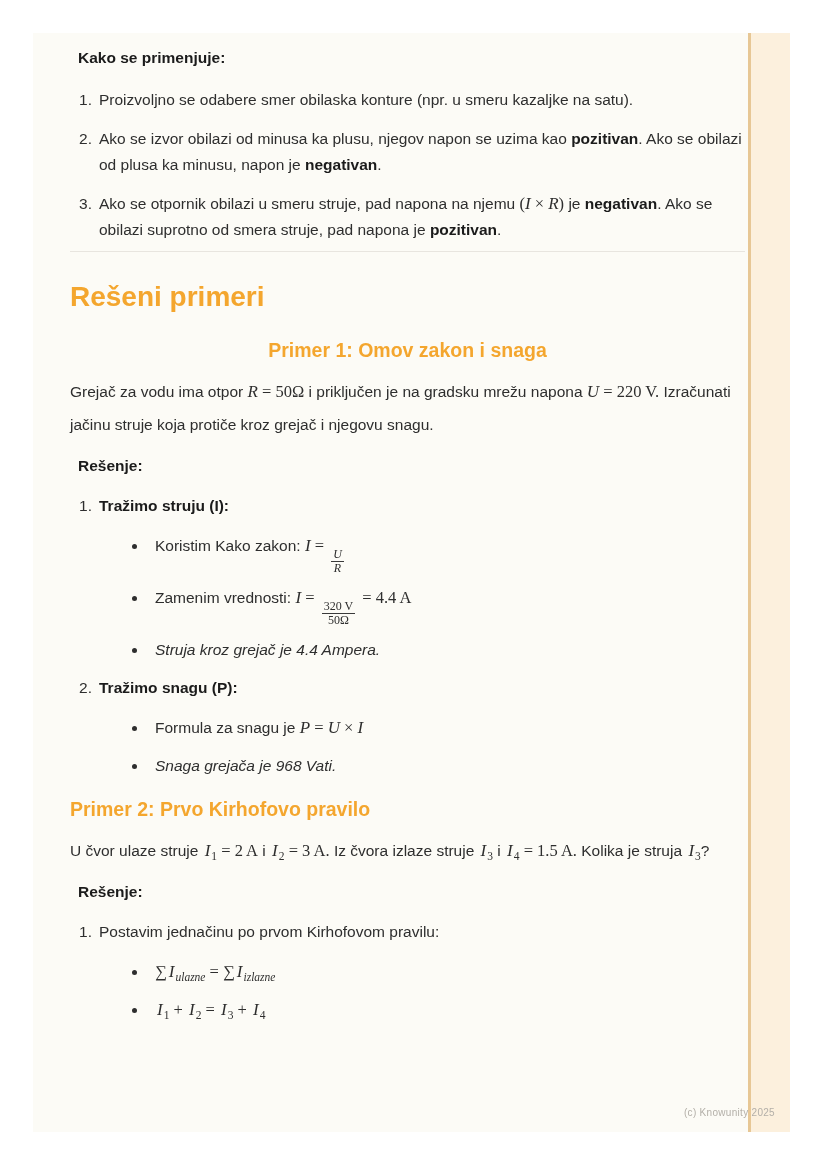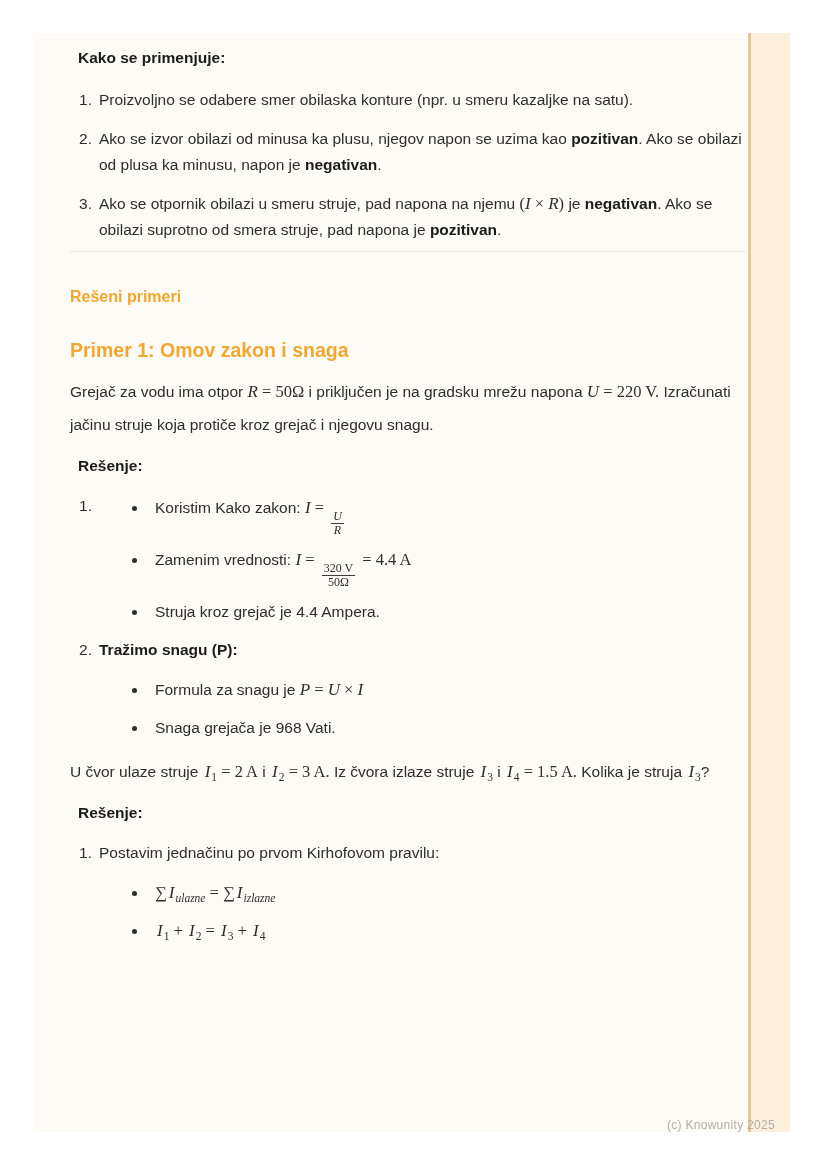--- a/index.html
+++ b/index.html
@@ -26,54 +26,54 @@
   .content{
     position:relative;
     padding:12px 45px 0 37px;
     font-size:15.5px;
     line-height:26px;
   }
   .content > :first-child{margin-top:0;}
   p{margin:0;}
   .lead-bold{margin:12px 8px 0;}
   .run-b{font-weight:700;color:#1b1b1b;}
-  .run-i{}
+  .run-i{font-style:italic;}
   .run-m{font-family:"Liberation Serif","DejaVu Serif",serif;font-style:italic;font-size:17px;}
   .run-mr{font-family:"Liberation Serif","DejaVu Serif",serif;font-size:16.5px;}
   .num-list{list-style:none;margin:16px 0 0;padding:0;}
   .num-list > li{position:relative;padding-left:29px;margin-bottom:13px;}
   .num-list > li:last-child{margin-bottom:0;}
   .num-list .num{position:absolute;left:0;top:0;width:22px;text-align:right;}
   .steps{margin-top:14px;}
   .steps > li{margin-bottom:10px;}
   .bullet-list{list-style:none;margin:12px 0 0 30px;padding:0;}
   .bullet-list > li{position:relative;padding-left:26px;line-height:30px;margin-bottom:8px;}
   .bullet-list > li:last-child{margin-bottom:0;}
   .dot{position:absolute;left:3px;top:13px;width:5px;height:5px;border-radius:50%;background:#2e2e2e;}
   .divider{border:0;border-top:1px solid #e8e5df;margin:8px 0 0;}
-  .h2{font-size:16px;line-height:30px;font-weight:700;color:#f4a62e;margin:30px 0 0;}
+  .h2{font-size:28px;line-height:30px;font-weight:700;color:#f4a62e;margin:30px 0 0;}
   .h3{font-size:19.5px;line-height:25px;font-weight:700;color:#f4a62e;margin:16px 0 0;}
-  .h2 + .h3{margin-top:26px;}
+  .h2 + .h3{margin-top:26px;text-align:center;}
   .math-para{margin:12px 0 0;line-height:33px;}
   .frac{
     display:inline-flex;flex-direction:column;align-items:center;
     vertical-align:-7px;
     font-family:"Liberation Serif","DejaVu Serif",serif;
     font-size:12px;line-height:13px;margin:0 3px;
   }
   .frac .fnum{padding:0 2px;border-bottom:1px solid #3a3a3a;}
   .frac .fden{padding:0 2px;}
   .frac.it{font-style:italic;}
   .msub{font-family:"Liberation Serif","DejaVu Serif",serif;margin-left:2px;}
   .msub .mvar{font-style:italic;font-size:17px;}
   .msub sub{font-size:11.5px;line-height:0;margin-left:1px;}
   .msub sub.it{font-style:italic;font-family:Liberation Serif, serif;}
   .watermark{
-    position:absolute;right:15px;bottom:2px;
-    font-size:12px;line-height:10px;
+    position:absolute;right:15px;bottom:14px;
+    font-size:10px;line-height:10px;
     color:#b3afa8;letter-spacing:0.3px;
     z-index:3;
   }
 </style>
 </head>
 <body>
 
 <div class="card">
   <div class="strip"></div>
 
@@ -100,20 +100,21 @@
 
     <h2 class="h2">Rešeni primeri</h2>
 
     <h3 class="h3">Primer 1: Omov zakon i snaga</h3>
     <p class="para math-para"><span class="run-t">Grejač za vodu ima otpor </span><span class="run-m">R</span><span class="run-mr"> = 50Ω</span><span class="run-t"> i priključen je na gradsku mrežu napona </span><span class="run-m">U</span><span class="run-mr"> = 220 V.</span><span class="run-t"> Izračunati jačinu struje koja protiče kroz grejač i njegovu snagu.</span></p>
     <p class="lead-bold"><span class="run-b">Rešenje:</span></p>
 
     <ol class="num-list steps">
       <li>
         <span class="num">1.</span>
+        <div class="li-body"><span class="run-b">Tražimo struju (I):</span></div>
         <ul class="bullet-list">
           <li>
               <span class="dot"></span>
               <div class="li-body"><span class="run-t">Koristim Kako zakon: </span><span class="run-m">I</span><span class="run-mr"> = </span><span class="frac it">
                   <span class="fnum">U</span>
                   <span class="fden">R</span>
                 </span></div>
             </li>
           <li>
               <span class="dot"></span>
@@ -137,20 +138,21 @@
               <div class="li-body"><span class="run-t">Formula za snagu je </span><span class="run-m">P</span><span class="run-mr"> = </span><span class="run-m">U</span><span class="run-mr"> × </span><span class="run-m">I</span></div>
             </li>
           <li>
               <span class="dot"></span>
               <div class="li-body"><span class="run-i">Snaga grejača je 968 Vati.</span></div>
             </li>
         </ul>
       </li>
     </ol>
 
+    <h3 class="h3">Primer 2: Prvo Kirhofovo pravilo</h3>
     <p class="para math-para"><span class="run-t">U čvor ulaze struje </span><span class="msub"><span class="mvar">I</span><sub>1</sub></span><span class="run-mr"> = 2 A</span><span class="run-t"> i </span><span class="msub"><span class="mvar">I</span><sub>2</sub></span><span class="run-mr"> = 3 A.</span><span class="run-t"> Iz čvora izlaze struje </span><span class="msub"><span class="mvar">I</span><sub>3</sub></span><span class="run-t"> i </span><span class="msub"><span class="mvar">I</span><sub>4</sub></span><span class="run-mr"> = 1.5 A.</span><span class="run-t"> Kolika je struja </span><span class="msub"><span class="mvar">I</span><sub>3</sub></span><span class="run-t">?</span></p>
     <p class="lead-bold"><span class="run-b">Rešenje:</span></p>
 
     <ol class="num-list steps">
       <li>
         <span class="num">1.</span>
         <div class="li-body"><span class="run-t">Postavim jednačinu po prvom Kirhofovom pravilu:</span></div>
         <ul class="bullet-list">
           <li>
               <span class="dot"></span>

